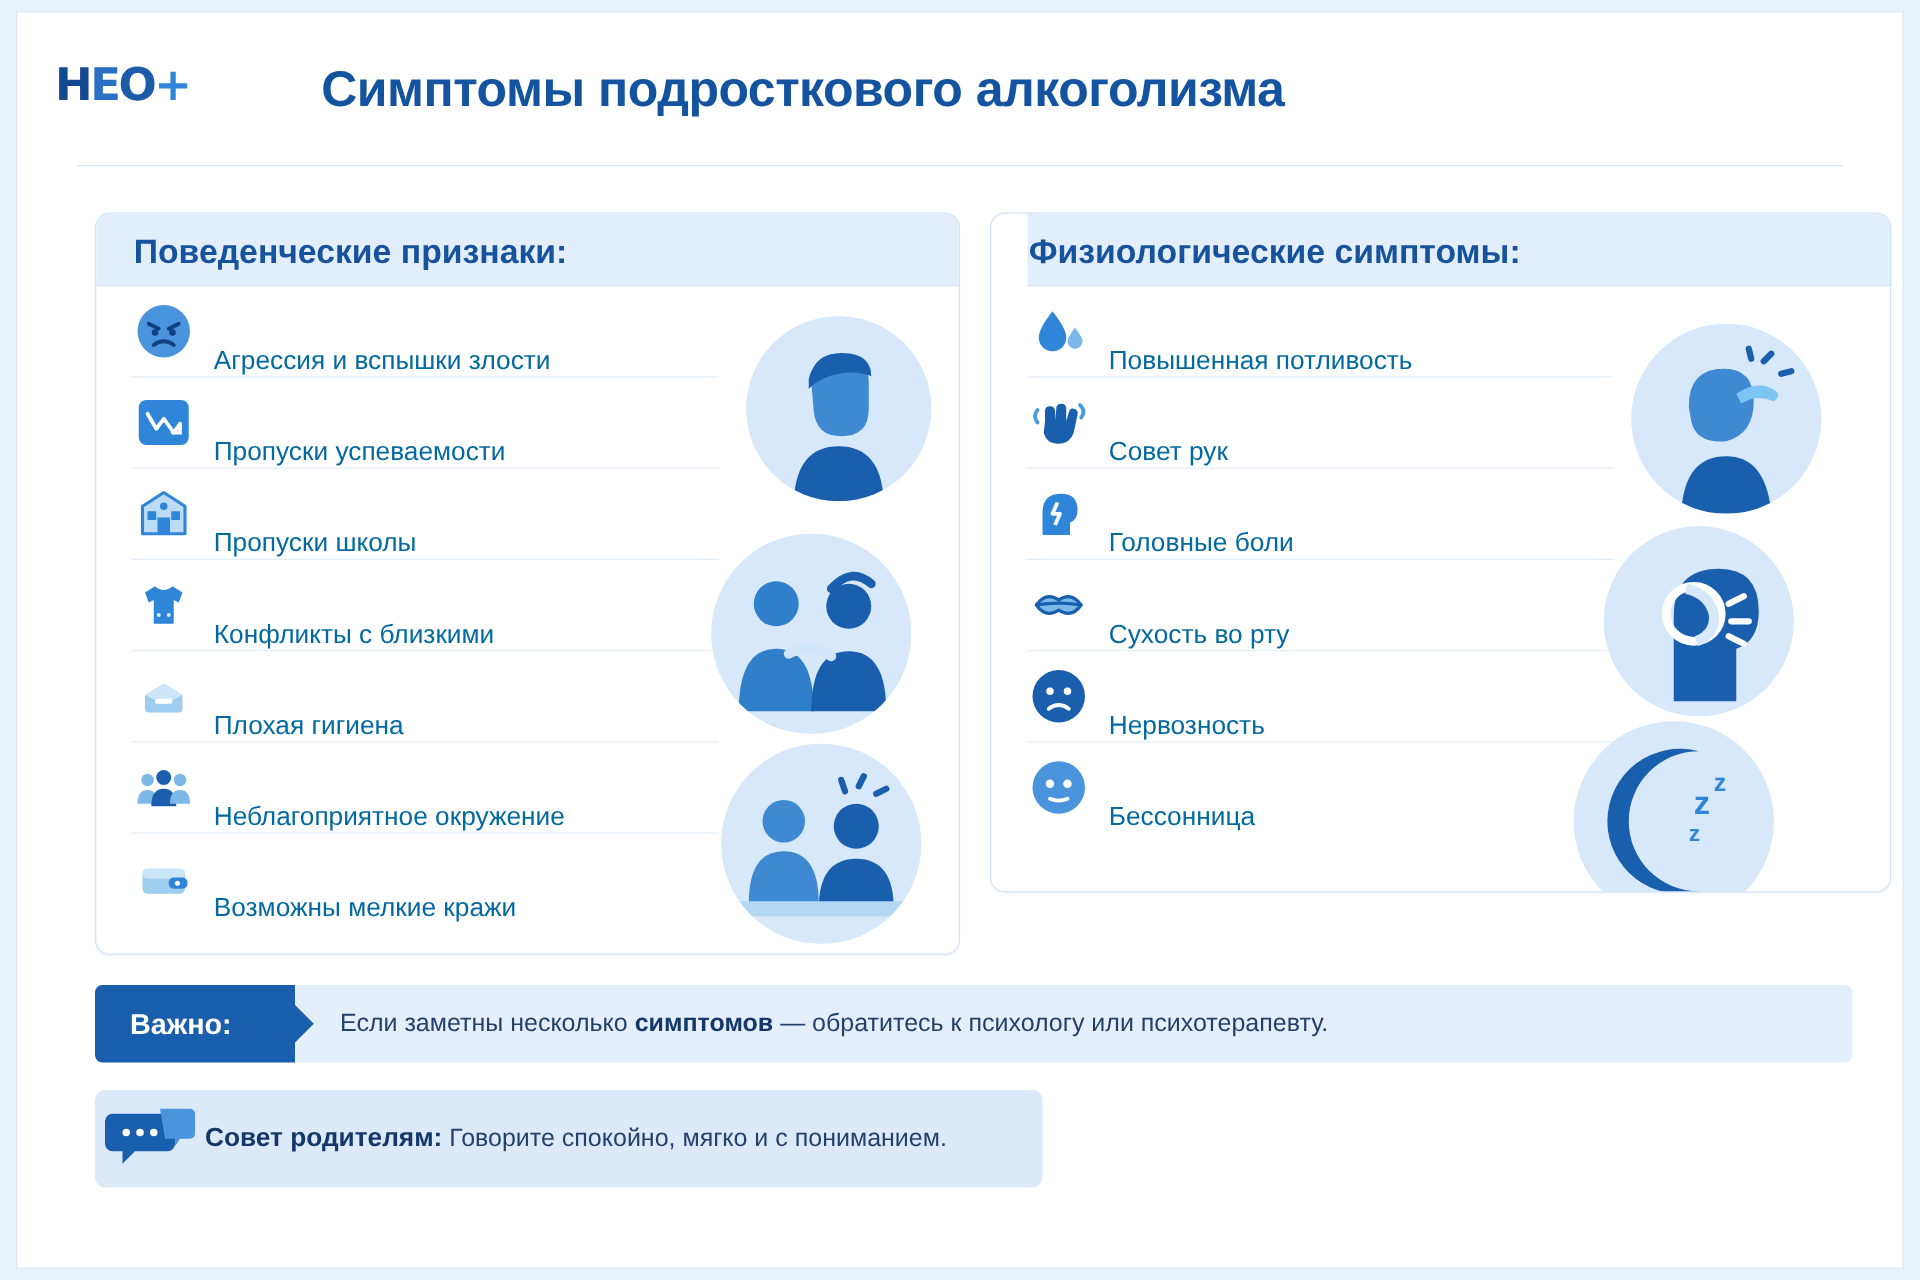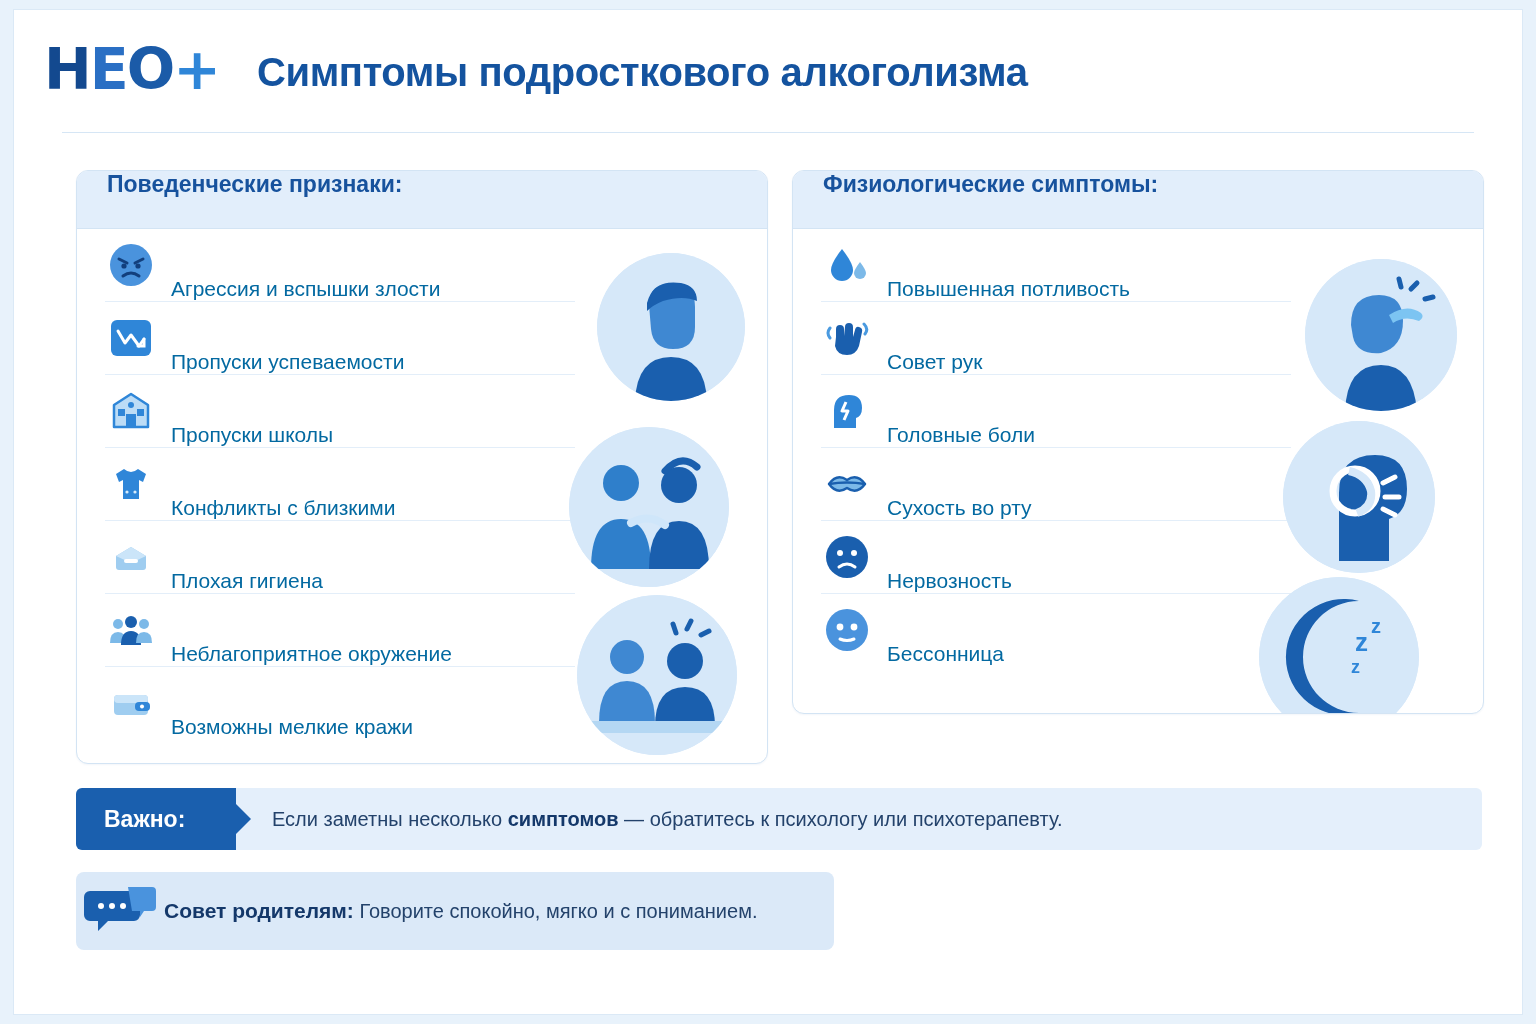--- a/index.html
+++ b/index.html
@@ -27,21 +27,21 @@
   .header {
     position: absolute;
     left: 0; top: 0;
     width: 100%;
     height: 122px;
   }
   .logo {
     position: absolute;
     left: 30px;
     top: 34px;
-    font-size: 57px;
+    font-size: 36px;
     font-weight: bold;
     letter-spacing: -2px;
     color: #1a4f9c;
     line-height: 50px;
     font-family: "DejaVu Sans", sans-serif;
   }
   .logo .n { color: #13498f; }
   .logo .e { color: #2a6fc4; }
   .logo .o { color: #1b5ba8; }
   .logo .plus { color: #2f86d8; }
@@ -74,27 +74,27 @@
     box-shadow: 0 1px 2px rgba(20,83,159,0.05);
   }
   .card-head {
     height: 57px;
     background: #e2eefb;
     border-bottom: 1px solid #d3e4f4;
   }
   .card-head span {
     position: absolute;
     left: 30px;
-    top: 0;
-    font-size: 23px;
+    top: 15px;
+    font-size: 27px;
     font-weight: bold;
     color: #17529d;
   }
   #card-behavior { left: 62px; top: 160px; width: 690px; height: 592px; }
-  #card-physio  { left: 778px; top: 160px; width: 690px; height: 542px; }
+  #card-physio  { left: 778px; top: 160px; width: 690px; height: 542px; padding-left: 29px; }
 
   .list {
     position: absolute;
     top: 58px;
     left: 0;
     width: 100%;
   }
   .row {
     position: relative;
     display: flex;

